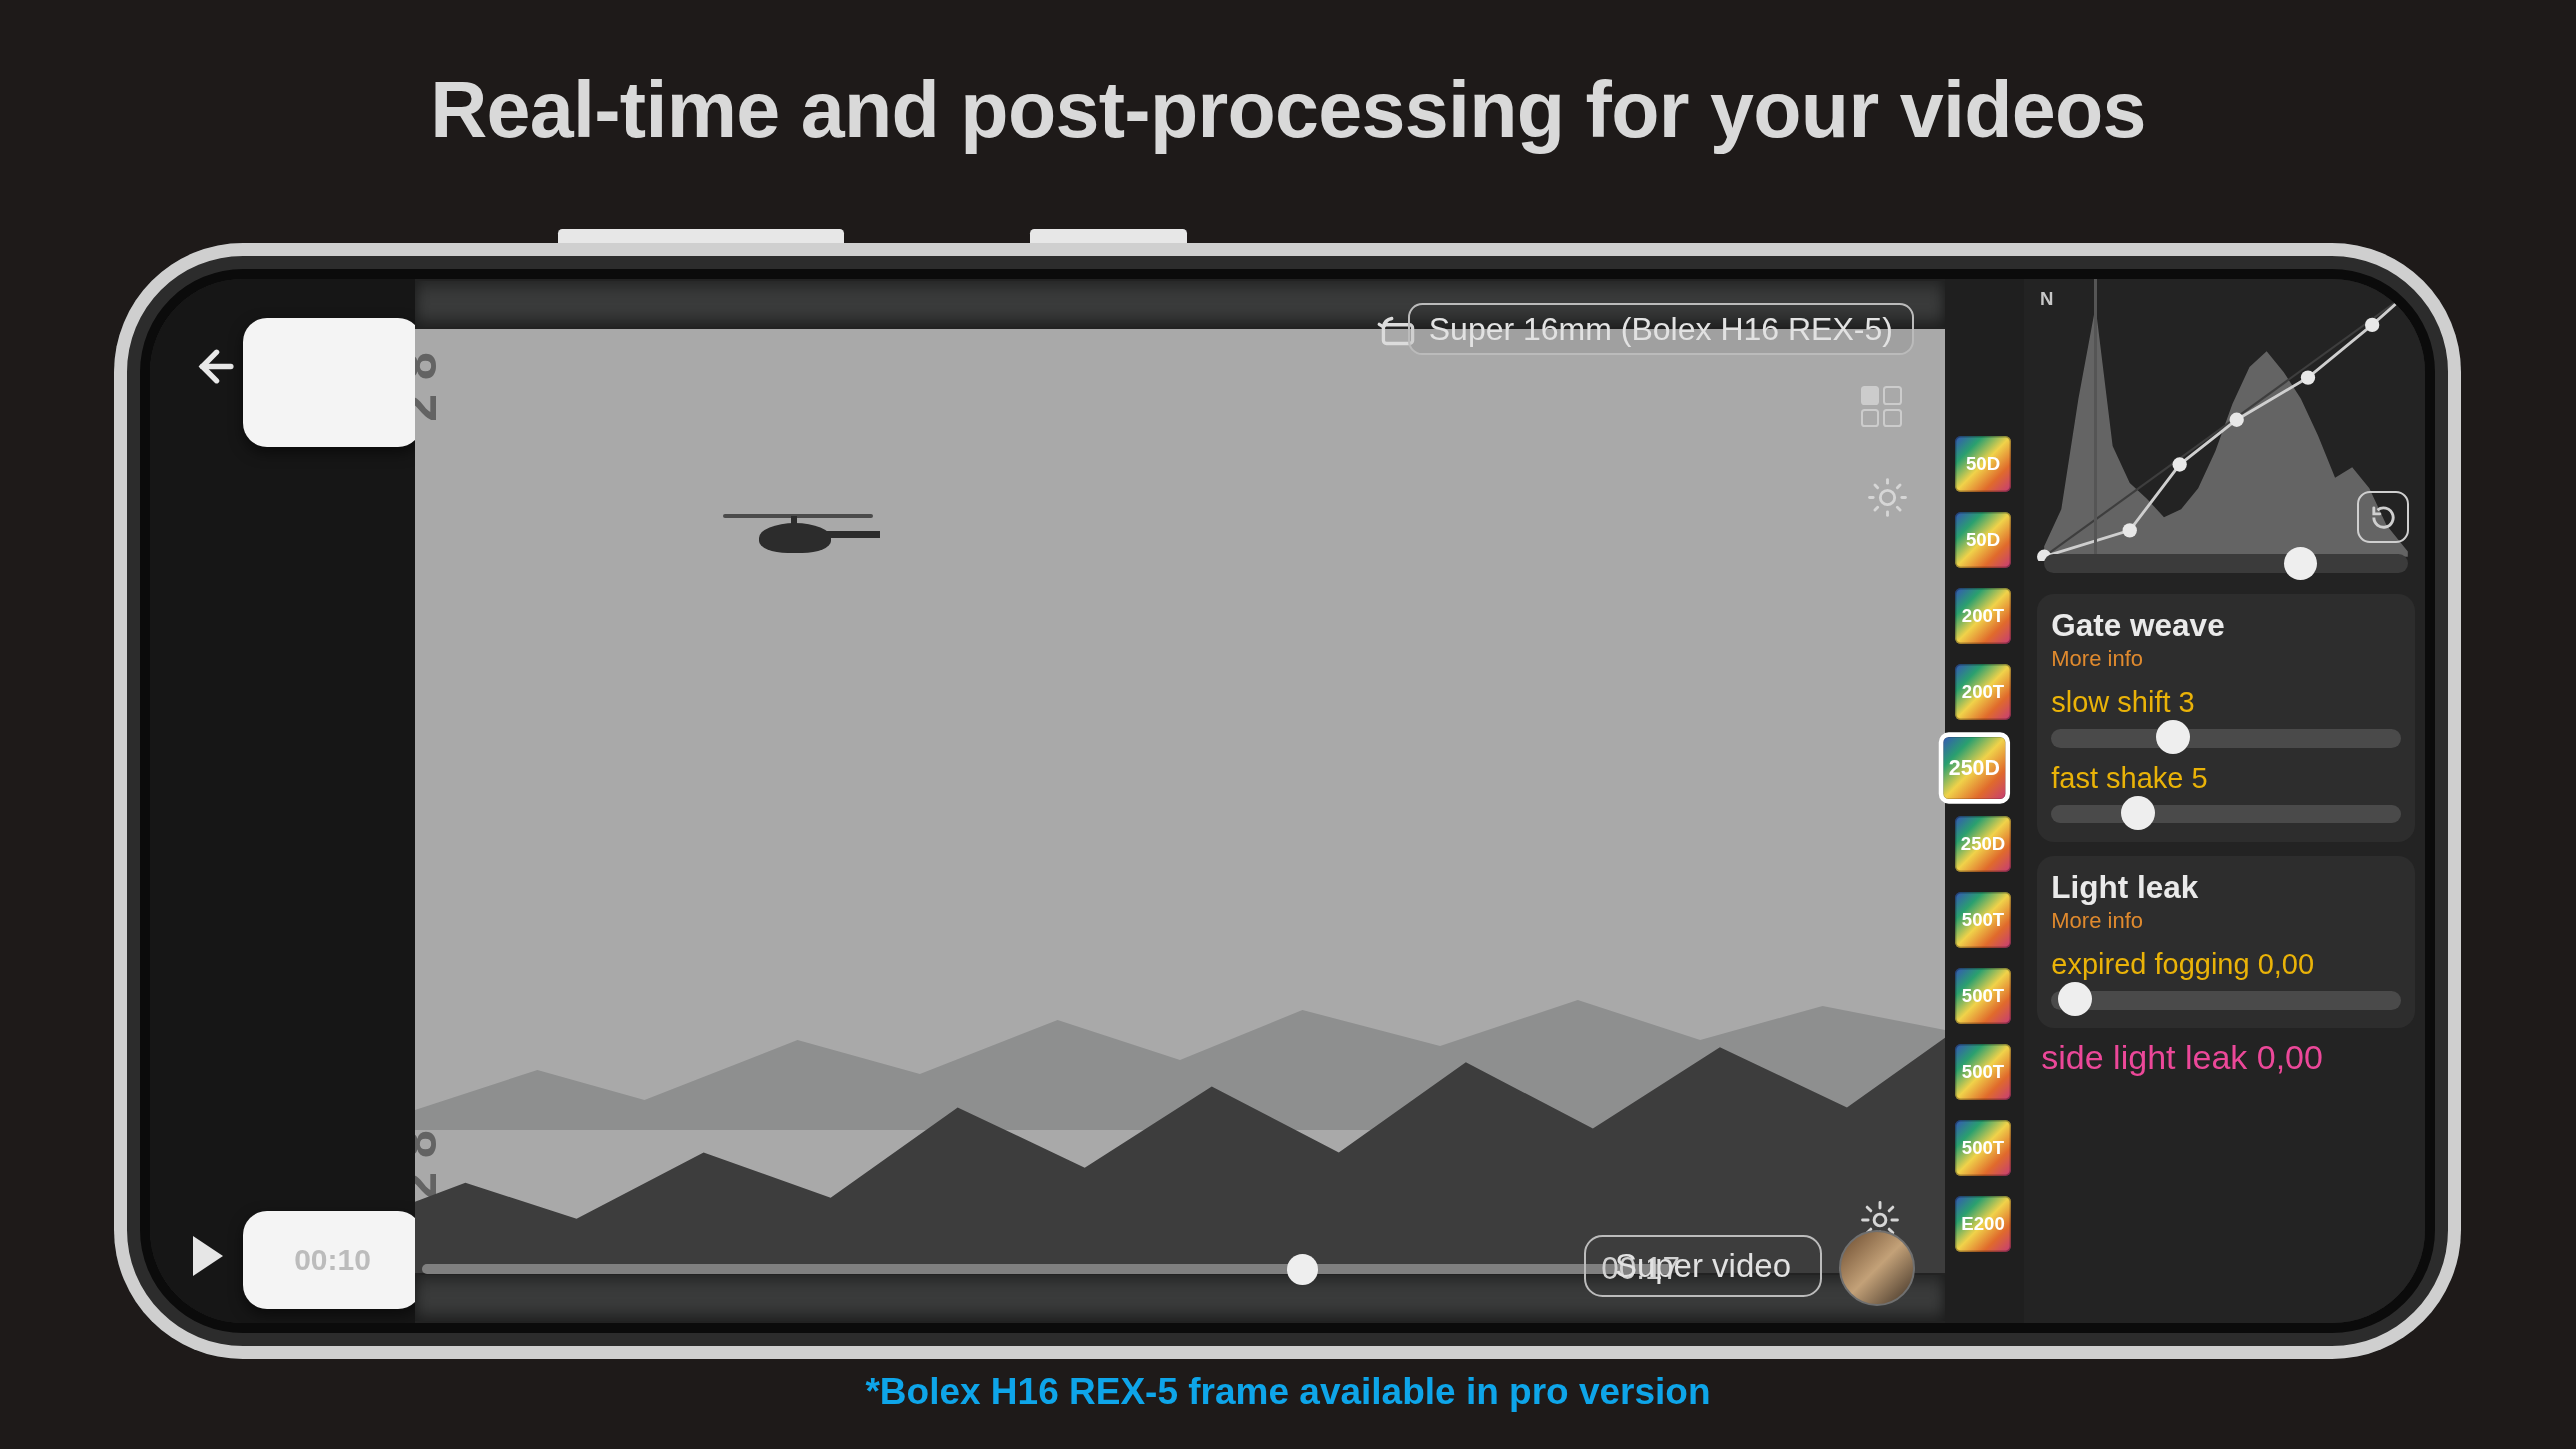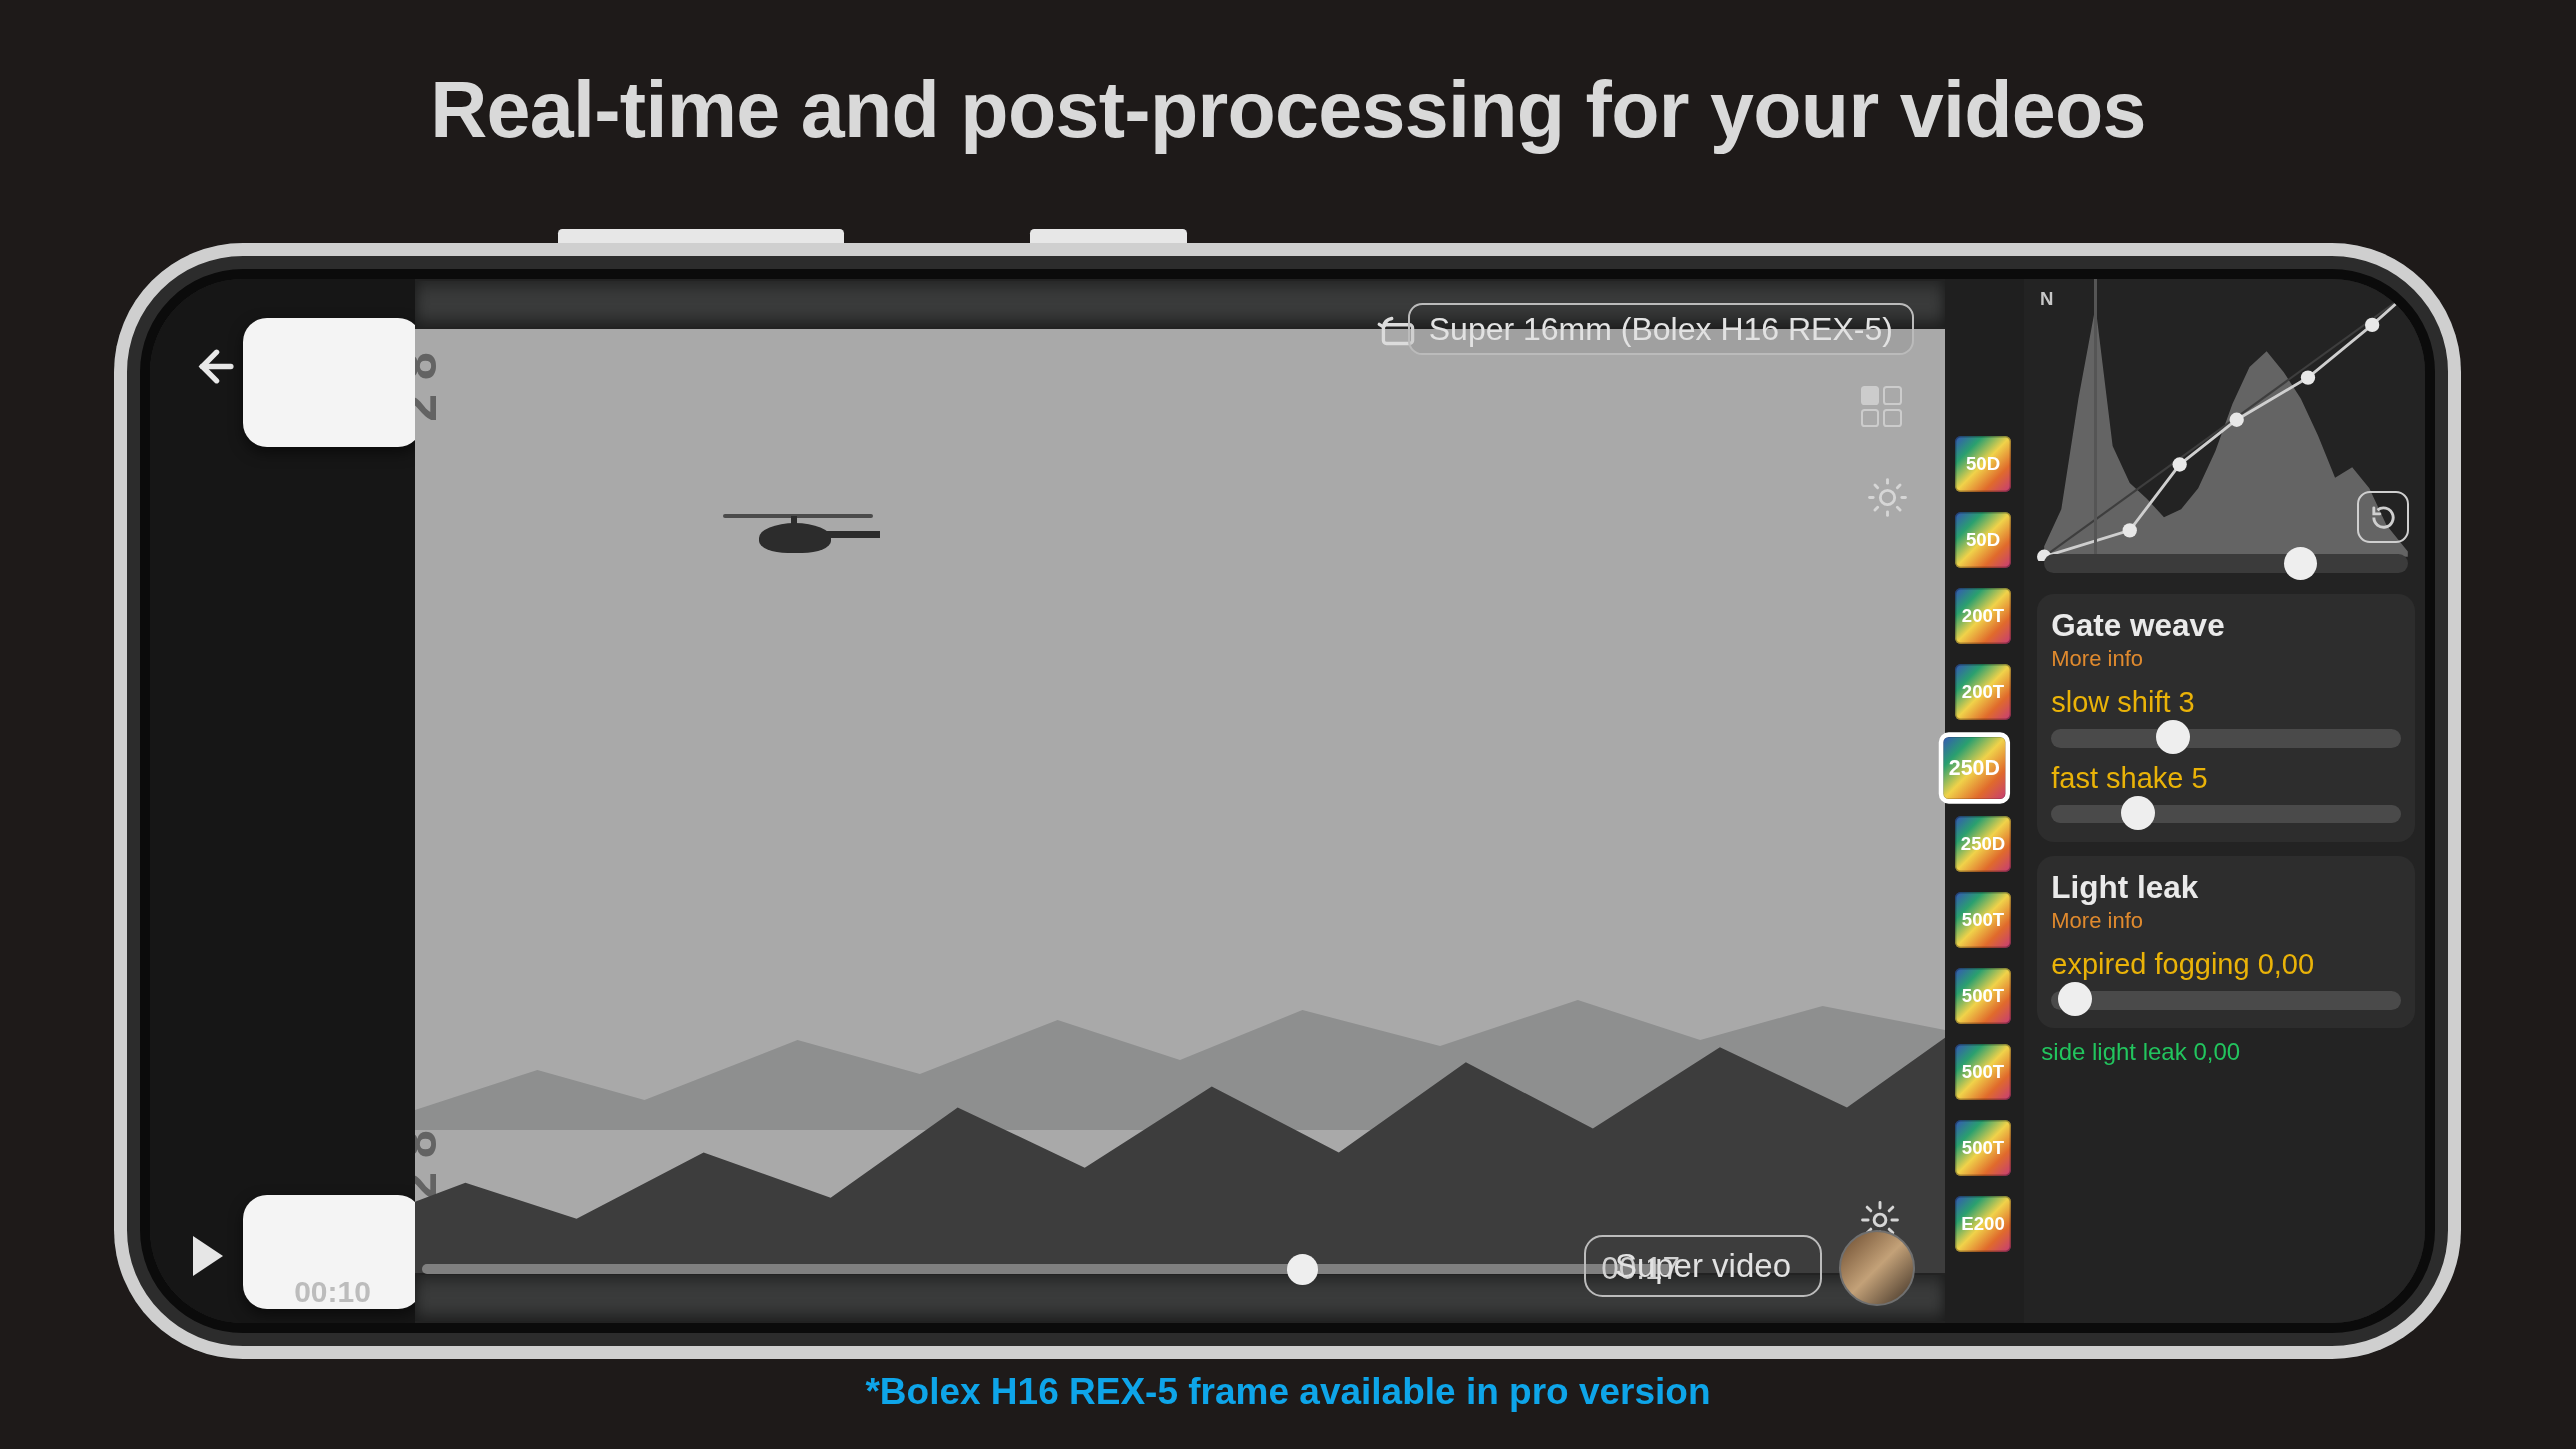--- a/index.html
+++ b/index.html
@@ -89,21 +89,21 @@
     top: 63px;
     color: #e8e8e8;
   }
   .white-card {
     position: absolute;
     background: #f4f4f4;
     border-radius: 21.5px;
     box-shadow: 0 5.7px 14.3px rgba(0,0,0,.5);
   }
   .card-top { left: 93px; top: 39px; width: 179px; height: 129px; border-radius: 24px; }
-  .card-bot { left: 93px; bottom: 14.3px; width: 179px; height: 114px; border-radius: 24px; display:flex; align-items:flex-end; justify-content:center; color:#bcbcbc; font-size:30px; font-weight:600;}
+  .card-bot { left: 93px; bottom: 14.3px; width: 179px; height: 98px; border-radius: 24px; display:flex; align-items:center; justify-content:center; color:#bcbcbc; font-size:30px; font-weight:600;}
   .play-icon {
     position: absolute;
     left: 43px;
     bottom: 47px;
     width:0; height:0;
     border-top: 20px solid transparent;
     border-bottom: 20px solid transparent;
     border-left: 30px solid #e6e6e6;
   }
   
@@ -236,21 +236,21 @@
   }
   .panel-card {
     background:#2d2d2d; border-radius:17px; padding:13px 14.3px 18.6px; margin-top:14.3px;
   }
   .pc-title { color:#eaeaea; font-size:31.5px; font-weight:700; }
   .pc-link { color:#e08a2e; font-size:22px; font-weight:400; margin-top:1.4px; }
   .pc-row { margin-top:14.3px; }
   .pc-label { color:#eab308; font-size:29px; }
   .pc-slider { position:relative; height:18.6px; background:#4a4a4a; border-radius:10px; margin-top:10px; }
   .pc-slider .knob { position:absolute; top:-8.6px; width:34px; height:34px; background:#eee; border-radius:50%; }
-  .side-leak { color:#22c55e; font-size:24px; padding:10px 0 0 4.3px; }
+  .side-leak { color:#ec4899; font-size:34px; padding:10px 0 0 4.3px; }
   
   .vline { position:absolute; left:57px; top:-4.3px; width:2.9px; height:286px; background:#555;}
 </style>
 </head>
 <body>
 
 <div class="headline">Real-time and post-processing for your videos</div>
 <div class="footnote">*Bolex H16 REX-5 frame available in pro version</div>
 
 <div class="phone">

